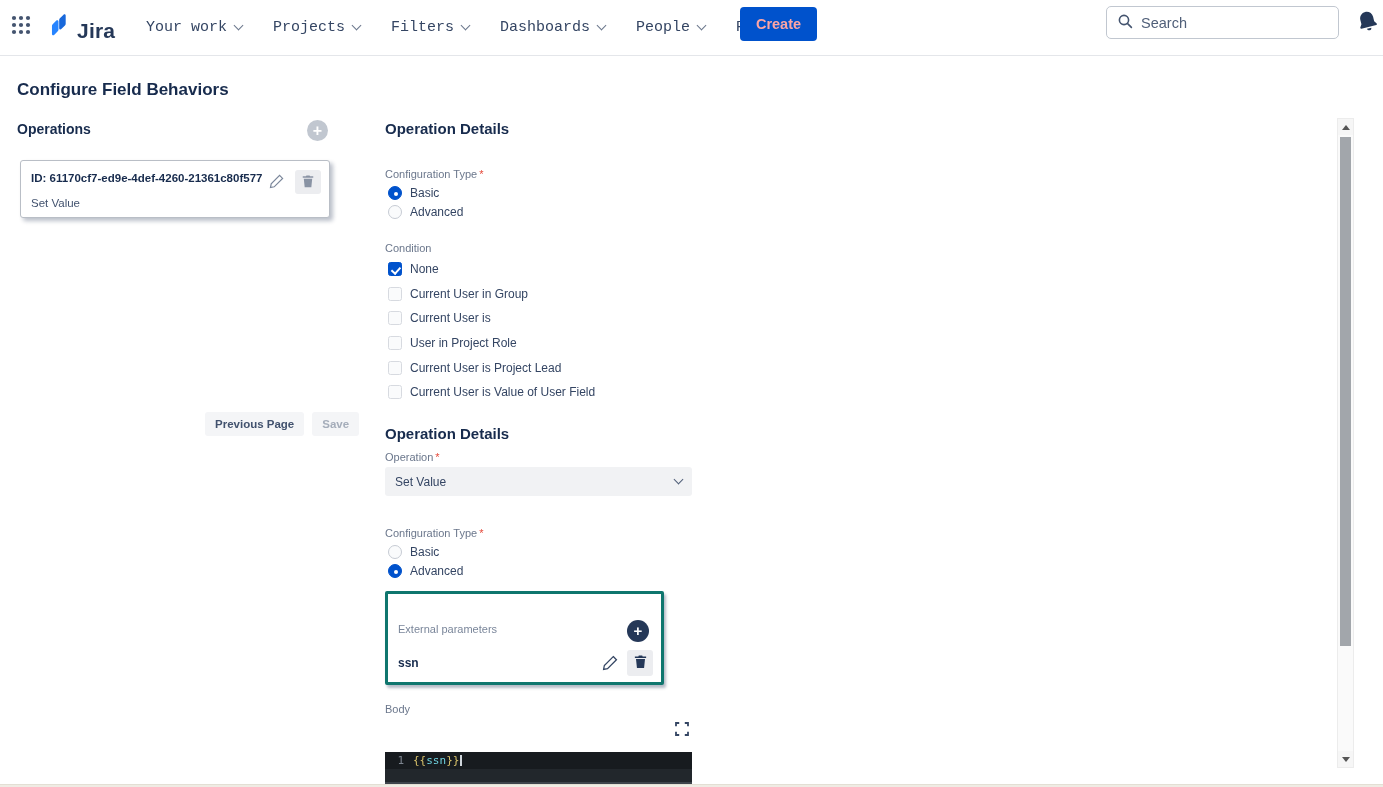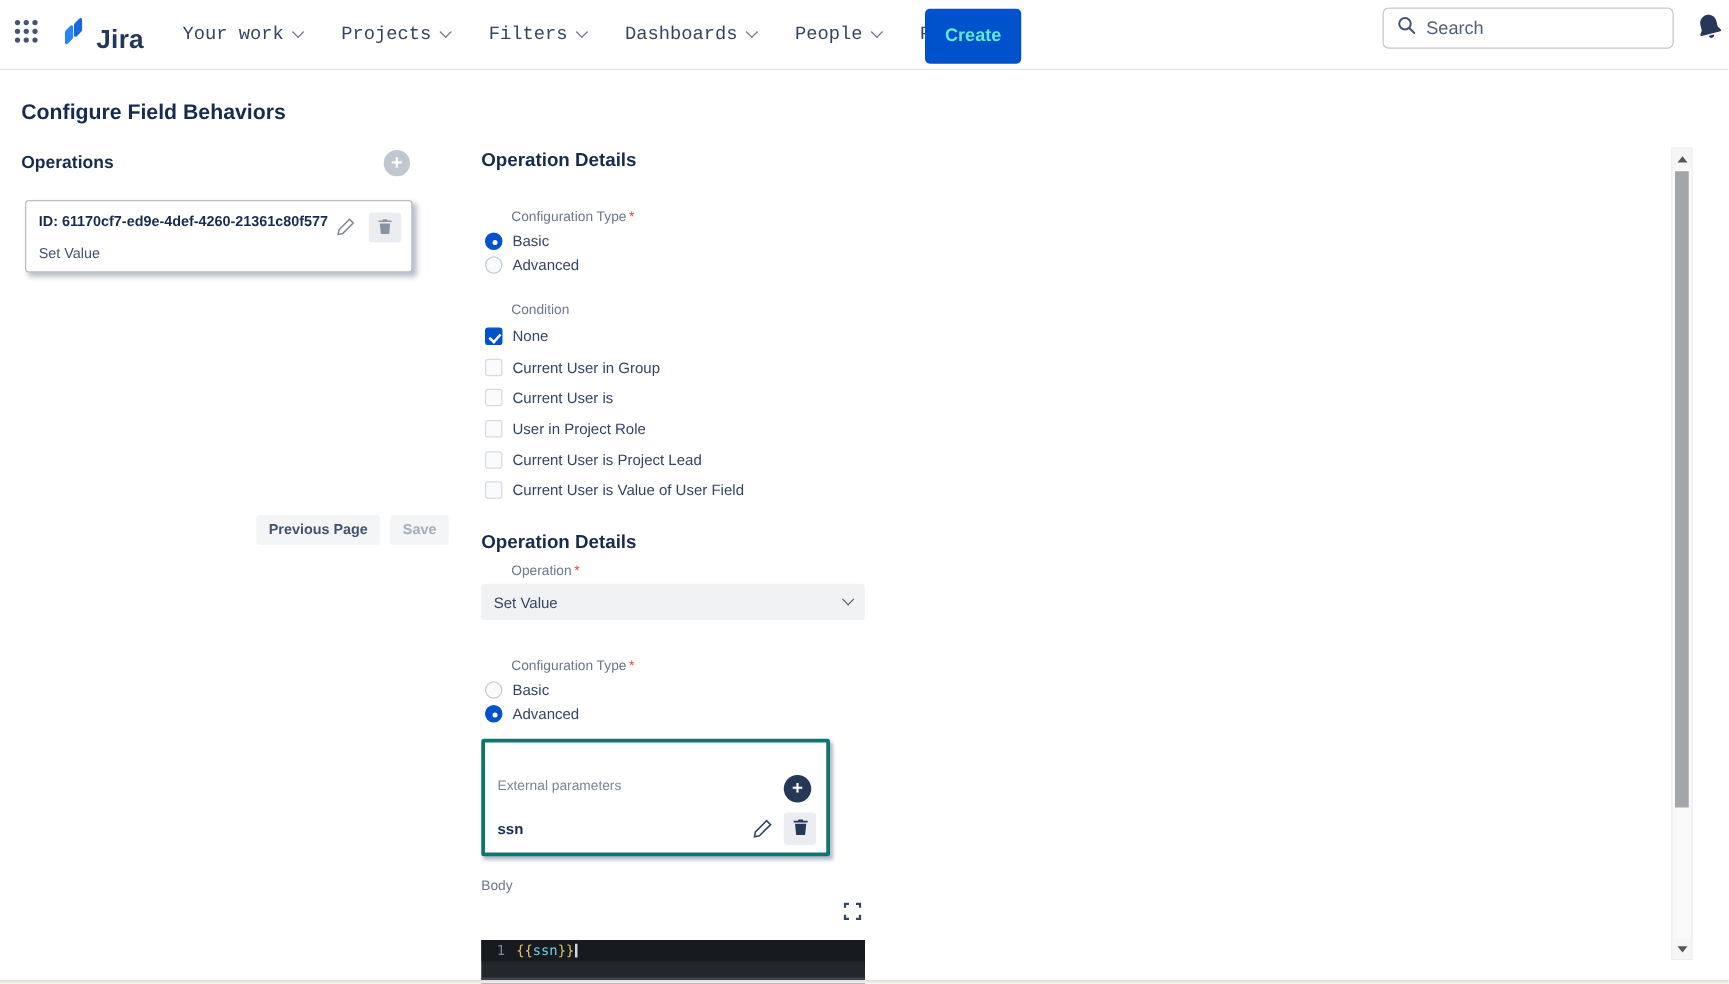--- a/index.html
+++ b/index.html
@@ -11,22 +11,22 @@
   .topnav { position:absolute; left:0; top:0; width:1383px; height:56px; background:#fff;
             border-bottom:1px solid #e4e6ea; }
   .grid-btn { position:absolute; left:10px; top:15px; width:22px; height:22px; background:none; border:none; cursor:pointer; }
   .logo { position:absolute; left:46px; top:12px; display:flex; align-items:flex-end; gap:4px; }
   .logo-text { font-size:21px; font-weight:600; color:#253858; letter-spacing:0.2px; }
   .nav-items { position:absolute; left:146px; top:0; height:55px; display:flex; align-items:center; gap:31px; }
   .nav-item { background:none; border:none; cursor:pointer; font-family:Liberation Mono, monospace;
               font-size:15px; font-weight:500; color:#344563; display:flex; align-items:center; }
   .chev { width:7px; height:7px; border-right:1.8px solid #6B778C; border-bottom:1.8px solid #6B778C;
           transform:rotate(45deg); display:inline-block; margin-left:8px; margin-top:-4px; }
-  .create-btn { position:absolute; left:740px; top:7px; width:77px; height:44px; background:#0052CC;
-                color:#5eead4; border:none; border-radius:4px; font-size:14.5px; font-weight:600;
+  .create-btn { position:absolute; left:740px; top:7px; width:77px; height:34px; background:#0052CC;
+                color:#fca5a5; border:none; border-radius:4px; font-size:14.5px; font-weight:600;
                 font-family:"Liberation Sans",sans-serif; cursor:pointer; }
   .searchbox { position:absolute; left:1106px; top:6px; width:233px; height:33px; border:1.5px solid #C1C7D0;
                border-radius:5px; background:#fff; display:flex; align-items:center; padding:0 10px; gap:8px; }
   .searchbox input { border:none; outline:none; flex:1; font-size:14.5px; color:#344563;
                      font-family:"Liberation Sans",sans-serif; background:transparent; }
   .searchbox input::placeholder { color:#505F79; }
   .bell-btn { position:absolute; left:1354px; top:9px; width:26px; height:26px; background:none; border:none; cursor:pointer; }
 
   
   .page-title { position:absolute; left:17px; top:80px; font-size:17px; font-weight:700; color:#172B4D; }
@@ -39,21 +39,21 @@
   .op-card-sub { position:absolute; left:10px; top:36px; font-size:11.5px; color:#42526E; }
   .icon-btn { background:none; border:none; cursor:pointer; padding:0; }
   .op-edit { position:absolute; right:44px; top:12px; }
   .op-del { position:absolute; right:8px; top:9px; width:26px; height:24px; background:#ECEDF0; border:none;
             border-radius:3px; cursor:pointer; display:flex; align-items:center; justify-content:center; }
   .nav-btns { position:absolute; left:205px; top:412px; display:flex; gap:8px; }
   .btn-ghost { height:24px; padding:0 10px; background:#F4F5F7; border:none; border-radius:3px;
                font-size:11.5px; font-weight:600; color:#42526E; font-family:"Liberation Sans",sans-serif; cursor:pointer; }
   .btn-ghost.disabled { color:#A5ADBA; }
   .section-title { position:absolute; font-size:15px; font-weight:700; color:#172B4D; }
-  .field-label { position:absolute; font-size:11px; color:#6B778C;margin-left:24px; }
+  .field-label { position:absolute; font-size:11px; color:#6B778C; }
   .req { color:#E5493A; margin-left:2px; }
   .choice-row { position:absolute; display:flex; align-items:center; gap:8px; }
   .choice-label { font-size:12px; color:#344563; }
   .radio { width:14px; height:14px; border-radius:50%; border:1px solid #C6CBD3; background:#FAFBFC; position:relative; }
   .radio.selected { background:#0052CC; border-color:#0052CC; }
   .radio.selected::after { content:""; position:absolute; left:4.5px; top:4.5px; width:4px; height:4px;
                            border-radius:50%; background:#fff; }
   .checkbox { width:14px; height:14px; border-radius:2.5px; border:1px solid #D7DAE0; background:#FAFBFC; position:relative; }
   .checkbox.checked { background:#0052CC; border-color:#0052CC; }
   .checkbox.checked::after { content:""; position:absolute; left:4.4px; top:1.6px; width:3.6px; height:7px;

